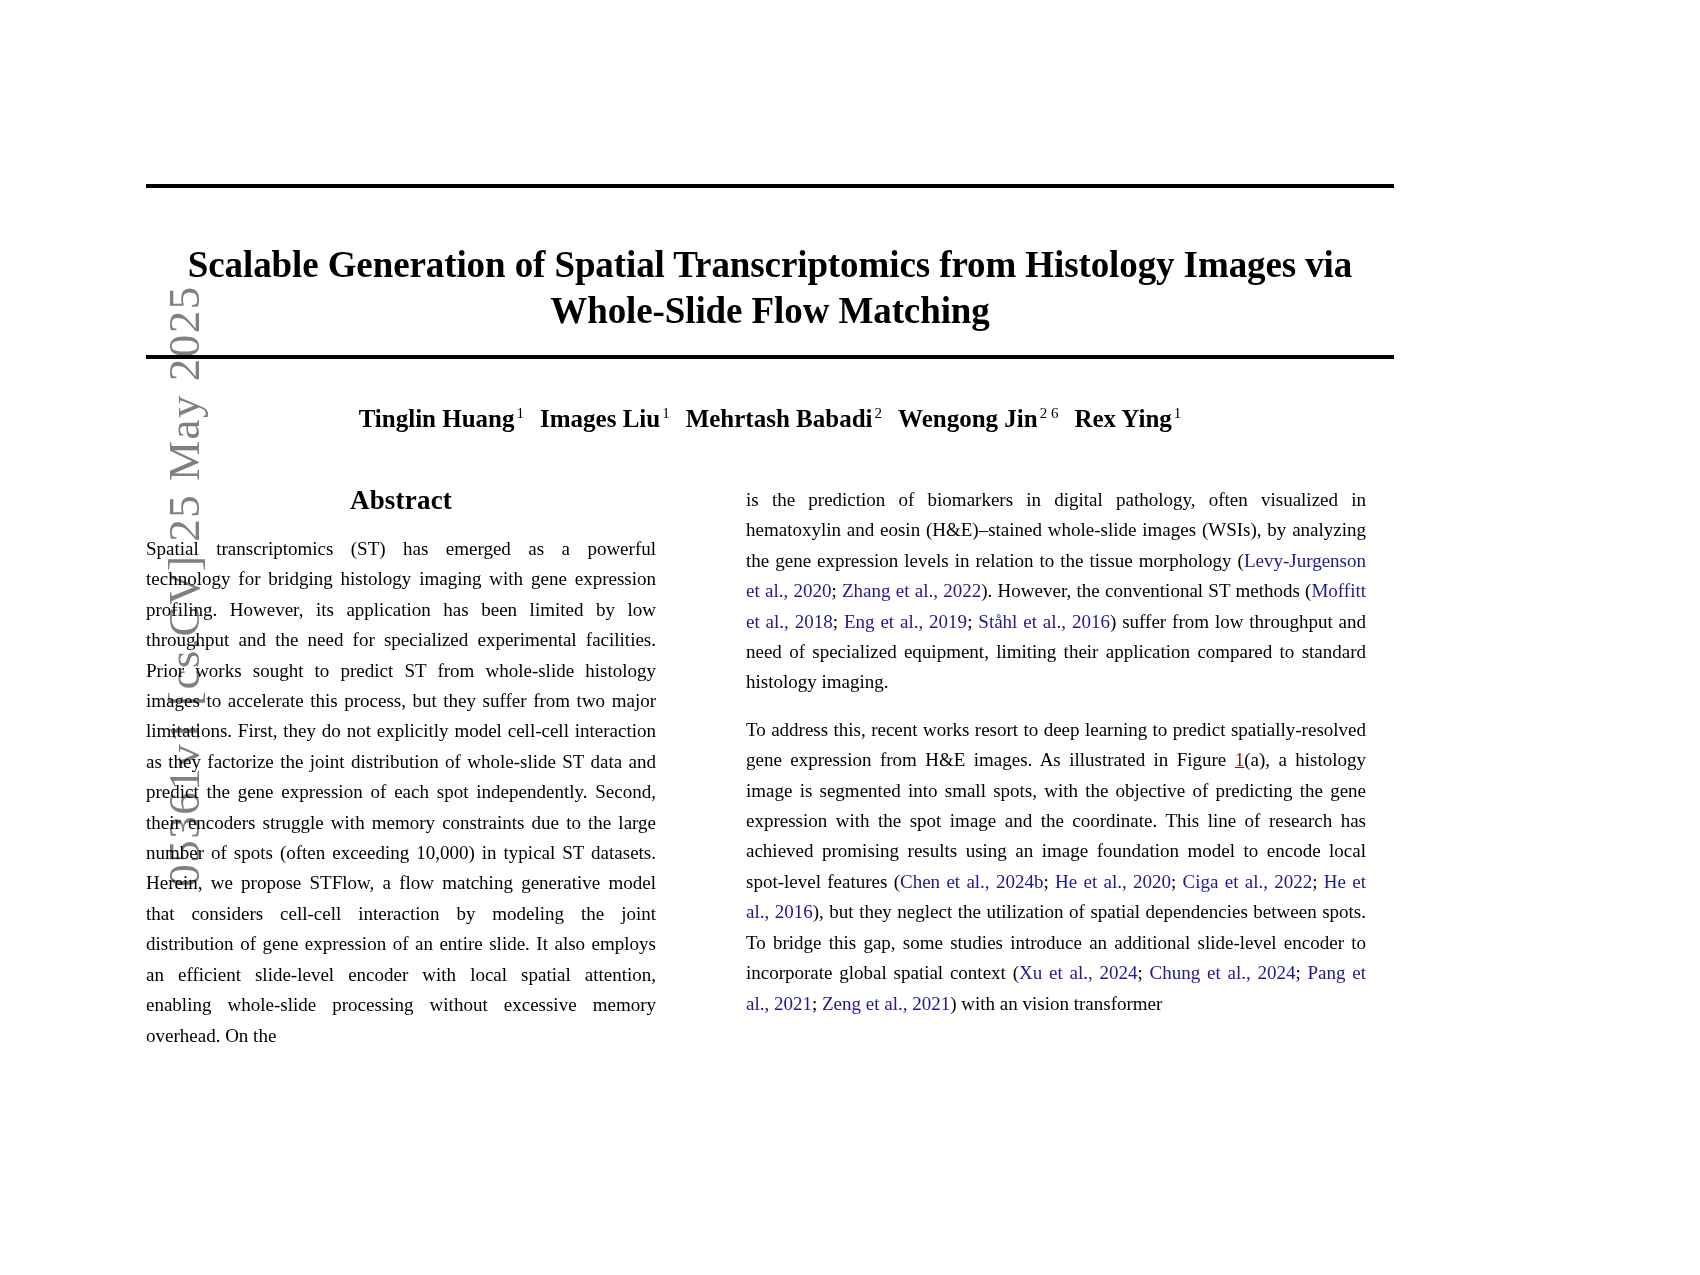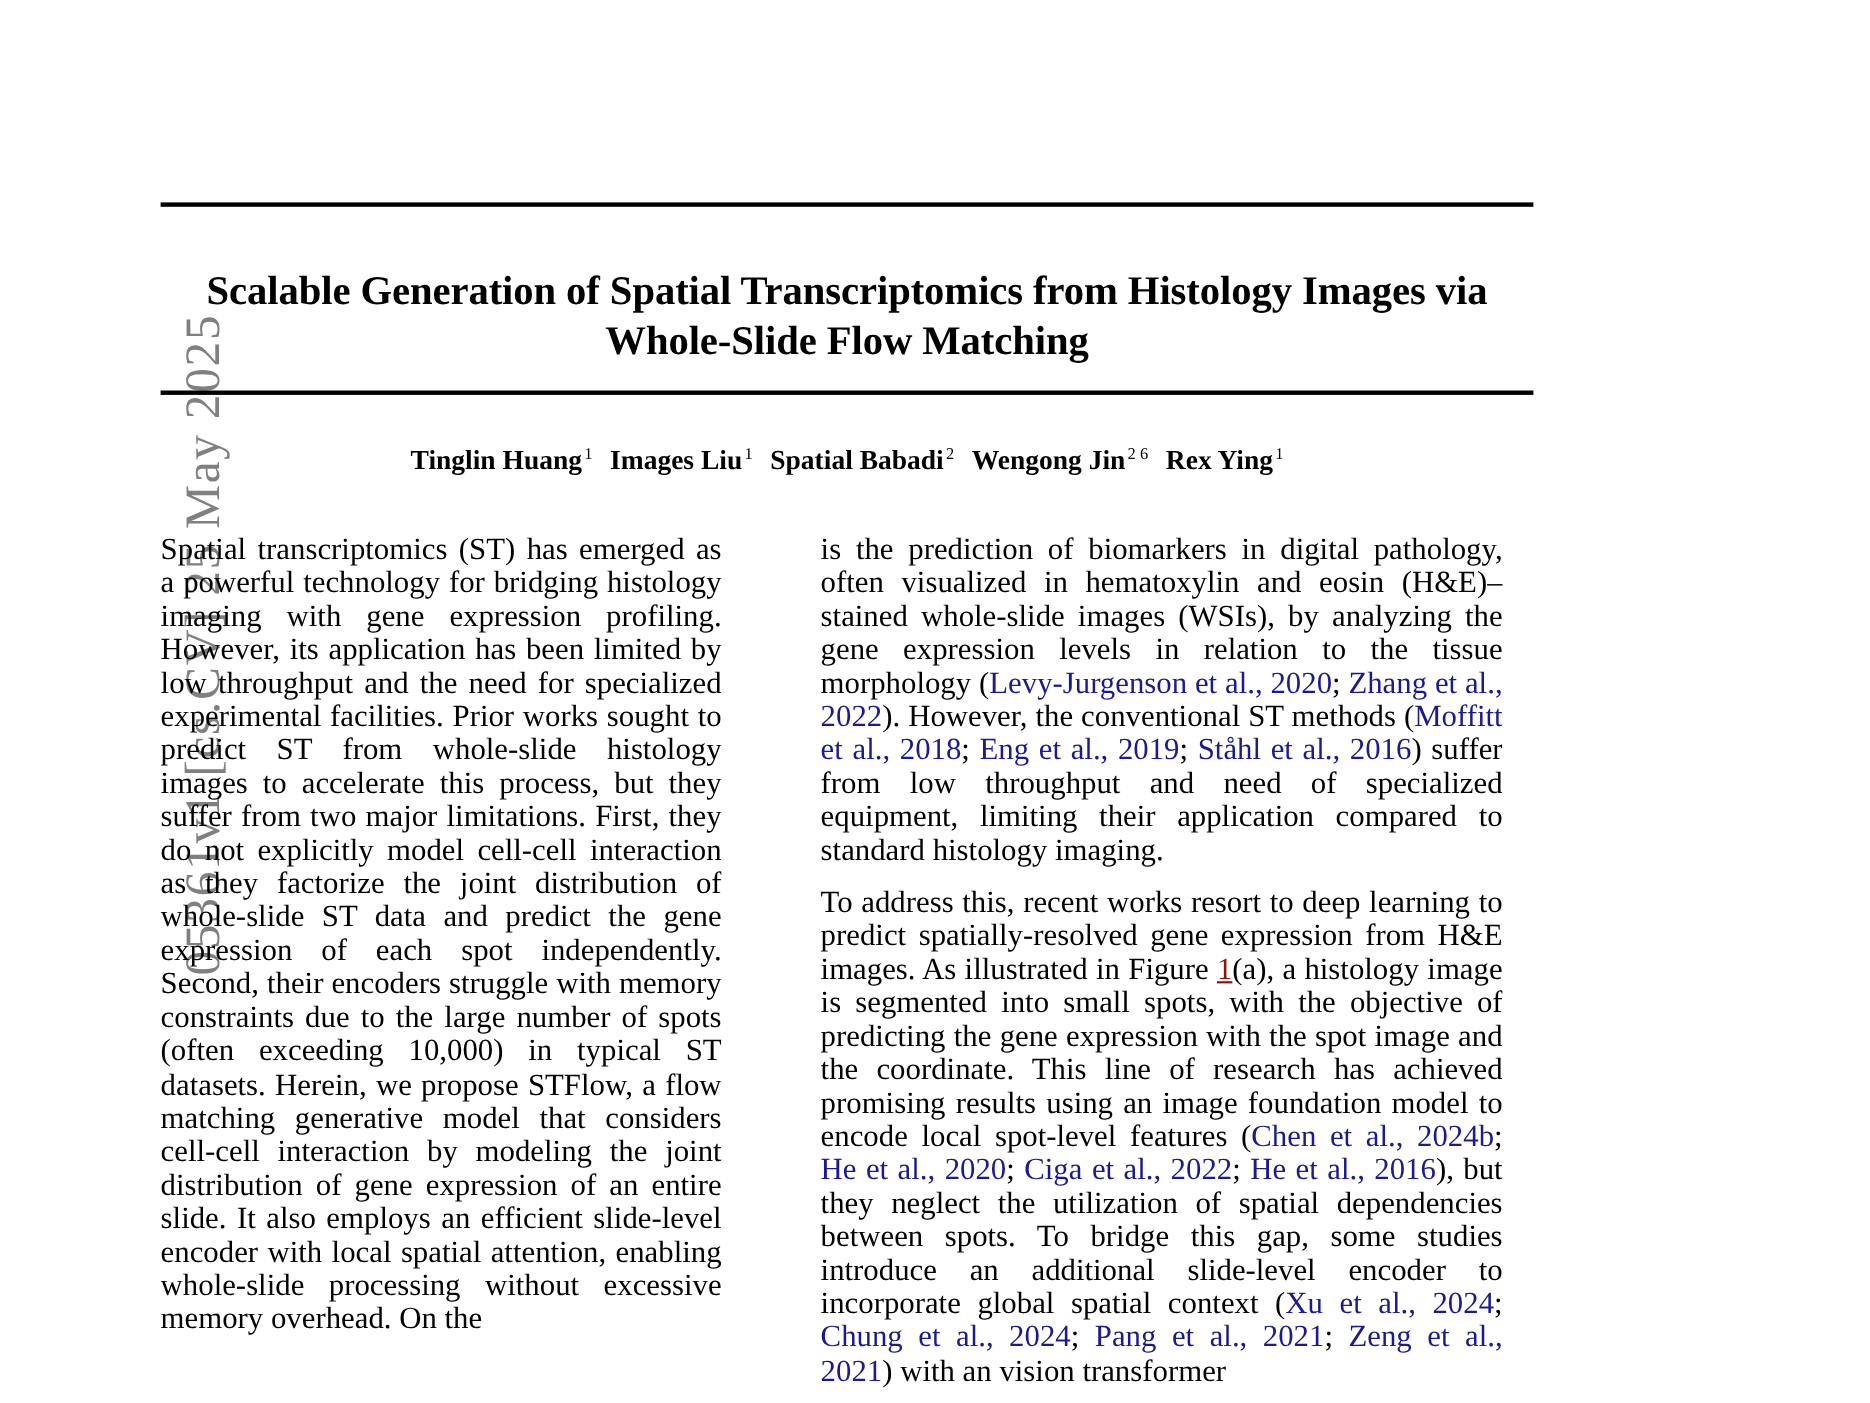--- a/index.html
+++ b/index.html
@@ -100,21 +100,21 @@
   .abstract-head {
     text-align: center;
     font-size: 27px;
     font-weight: bold;
     margin: 0 0 18px 0;
     letter-spacing: 0.2px;
   }
 
   p.body {
     margin: 0 0 17px 0;
-    font-size: 28px;
+    font-size: 19px;
     line-height: 30.4px;
     text-align: justify;
     text-justify: inter-word;
     hyphens: manual;
   }
   p.body:last-child { margin-bottom: 17px; }
 
   a.cite {
     color: #1b1b8f;
     text-decoration: none;
@@ -130,26 +130,27 @@
 
 <div class="page">
 
   <div class="rule rule-top"></div>
 
   <h1 class="title">Scalable Generation of Spatial Transcriptomics from Histology Images via Whole-Slide Flow Matching</h1>
 
   <div class="rule rule-bottom"></div>
 
   <div class="authors">
-    <span class="author"><span>Tinglin Huang</span><sup>1</sup></span><span class="author"><span>Images Liu</span><sup>1</sup></span><span class="author"><span>Spatial Babadi</span><sup>2</sup></span><span class="author"><span>Wengong Jin</span><sup>2 6</sup></span><span class="author"><span>Rex Ying</span><sup>1</sup></span>
+    <span class="author"><span>Tinglin Huang</span><sup>1</sup></span><span class="author"><span>Images Liu</span><sup>1</sup></span><span class="author"><span>Mehrtash Babadi</span><sup>2</sup></span><span class="author"><span>Wengong Jin</span><sup>2 6</sup></span><span class="author"><span>Rex Ying</span><sup>1</sup></span>
   </div>
 
   <div class="columns">
 
     <div class="col col-left">
+      <div class="abstract-head">Abstract</div>
       <p class="body">Spatial transcriptomics (ST) has emerged as a powerful technology for bridging histology imaging with gene expression profiling. However, its application has been limited by low throughput and the need for specialized experimental facilities. Prior works sought to predict ST from whole-slide histology images to accelerate this process, but they suffer from two major limitations. First, they do not explicitly model cell-cell interaction as they factorize the joint distribution of whole-slide ST data and predict the gene expression of each spot independently. Second, their encoders struggle with memory constraints due to the large number of spots (often exceeding 10,000) in typical ST datasets. Herein, we propose STFlow, a flow matching generative model that considers cell-cell interaction by modeling the joint distribution of gene expression of an entire slide. It also employs an efficient slide-level encoder with local spatial attention, enabling whole-slide processing without excessive memory overhead. On the</p>
     </div>
 
     <div class="col col-right">
 
       <p class="body"><span>is the prediction of biomarkers in digital pathology, often visualized in hematoxylin and eosin (H&amp;E)–stained whole-slide images (WSIs), by analyzing the gene expression levels in relation to the tissue morphology (</span><a class="cite" href="#">Levy-Jurgenson et al., 2020</a><span>; </span><a class="cite" href="#">Zhang et al., 2022</a><span>). However, the conventional ST methods (</span><a class="cite" href="#">Moffitt et al., 2018</a><span>; </span><a class="cite" href="#">Eng et al., 2019</a><span>; </span><a class="cite" href="#">Ståhl et al., 2016</a><span>) suffer from low throughput and need of specialized equipment, limiting their application compared to standard histology imaging.</span></p>
 
       <p class="body"><span>To address this, recent works resort to deep learning to predict spatially-resolved gene expression from H&amp;E images. As illustrated in Figure </span><a class="figref" href="#">1</a><span>(a), a histology image is segmented into small spots, with the objective of predicting the gene expression with the spot image and the coordinate. This line of research has achieved promising results using an image foundation model to encode local spot-level features (</span><a class="cite" href="#">Chen et al., 2024b</a><span>; </span><a class="cite" href="#">He et al., 2020</a><span>; </span><a class="cite" href="#">Ciga et al., 2022</a><span>; </span><a class="cite" href="#">He et al., 2016</a><span>), but they neglect the utilization of spatial dependencies between spots. To bridge this gap, some studies introduce an additional slide-level encoder to incorporate global spatial context (</span><a class="cite" href="#">Xu et al., 2024</a><span>; </span><a class="cite" href="#">Chung et al., 2024</a><span>; </span><a class="cite" href="#">Pang et al., 2021</a><span>; </span><a class="cite" href="#">Zeng et al., 2021</a><span>) with an vision transformer</span></p>
 
     </div>

